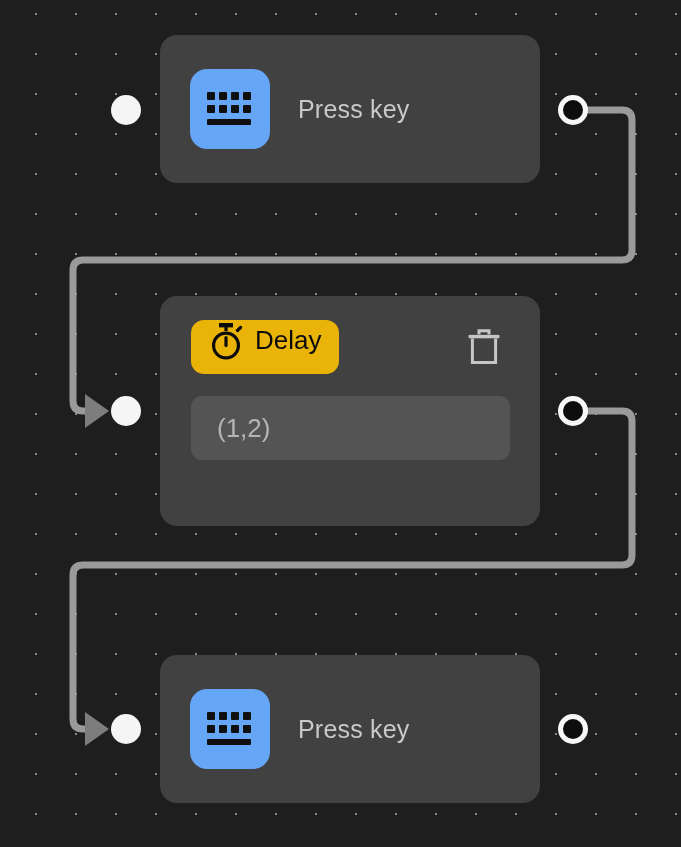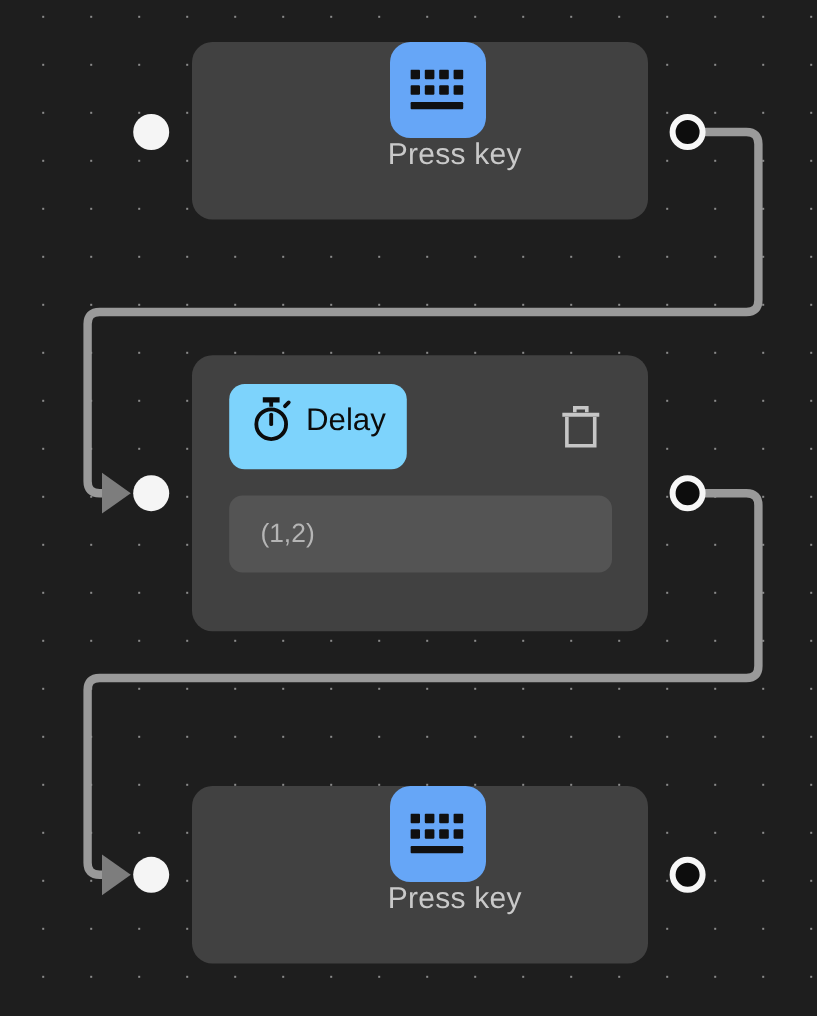--- a/index.html
+++ b/index.html
@@ -33,21 +33,20 @@
     height: 847px;
     pointer-events: none;
   }
 
   
   .node {
     position: absolute;
     background: #414141;
     border-radius: 17px;
     box-sizing: border-box;
-    flex-direction: column;
   }
   .node-press {
     display: flex;
     align-items: center;
     padding-left: 30px;
   }
   .node-delay {
     padding: 24px 30px 24px 31px;
     box-sizing: border-box;
   }
@@ -72,23 +71,23 @@
     white-space: nowrap;
   }
 
   
   .delay-head {
     display: flex;
     align-items: center;
     justify-content: space-between;
   }
   .delay-badge {
-    background: #7dd3fc;
+    background: #eab308;
     border-radius: 13px;
-    height: 71px;
+    height: 54px;
     box-sizing: border-box;
     display: flex;
     align-items: center;
     padding: 0 18px 13px 17px;
   }
   .delay-badge svg { display: block; flex: none; }
   .delay-badge-label {
     color: #0b0b0b;
     font-size: 26px;
     margin-left: 11px;
@@ -114,21 +113,21 @@
     align-items: center;
     padding: 0 20px 0 26px;
     box-sizing: border-box;
   }
   .delay-input {
     background: transparent;
     border: 0;
     outline: 0;
     color: #f0f0f0;
     font-family: "Liberation Sans", sans-serif;
-    font-size: 22px;
+    font-size: 26px;
     width: 150px;
     padding: 0;
   }
   .delay-input::placeholder { color: #b5b5b5; opacity: 1; }
   .delay-unit {
     color: #f2f2f2;
     font-size: 26px;
     white-space: nowrap;
     margin-left: 8px;
   }

